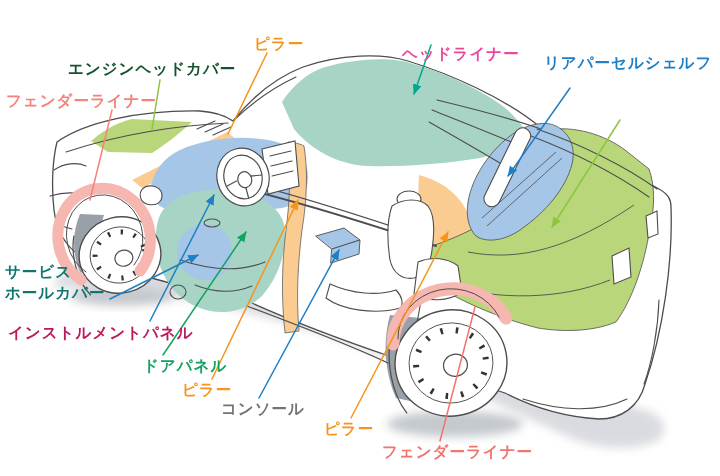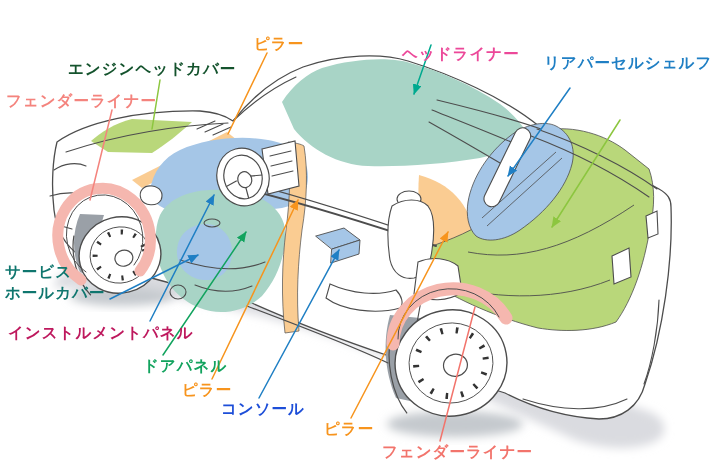--- a/index.html
+++ b/index.html
@@ -155,17 +155,17 @@
 <div class="label" style="left: 68px; top: 58px; color: #14532d;">エンジンヘッドカバー</div>
 <div class="label" style="left: 6px; top: 90px; color: rgb(244, 131, 125);">フェンダーライナー</div>
 <div class="label" style="left: 254px; top: 33px; color: rgb(247, 148, 29);">ピラー</div>
 <div class="label" style="left: 402px; top: 43px; color: #ec4899;">ヘッドライナー</div>
 <div class="label" style="left: 526px; top: 52px; color: rgb(31, 127, 196); margin-left: 18px;">リアパーセルシェルフ</div>
 <div class="label" style="left: 5px; top: 261px; color: #0f766e;">サービス
 ホールカバー</div>
 <div class="label" style="left: 8px; top: 322px; color: #be185d;">インストルメントパネル</div>
 <div class="label" style="left: 114px; top: 355px; color: rgb(18, 163, 94); margin-left: 29px;">ドアパネル</div>
 <div class="label" style="left: 182px; top: 379px; color: rgb(247, 148, 29);">ピラー</div>
-<div class="label" style="left: 221px; top: 398px; color: #1d4ed8;">コンソール</div>
+<div class="label" style="left: 221px; top: 398px; color: #737373;">コンソール</div>
 <div class="label" style="left: 324px; top: 418px; color: rgb(247, 148, 29);">ピラー</div>
 <div class="label" style="left: 382px; top: 441px; color: rgb(242, 116, 108);">フェンダーライナー</div>
 
 </div>
 
 </body></html>

